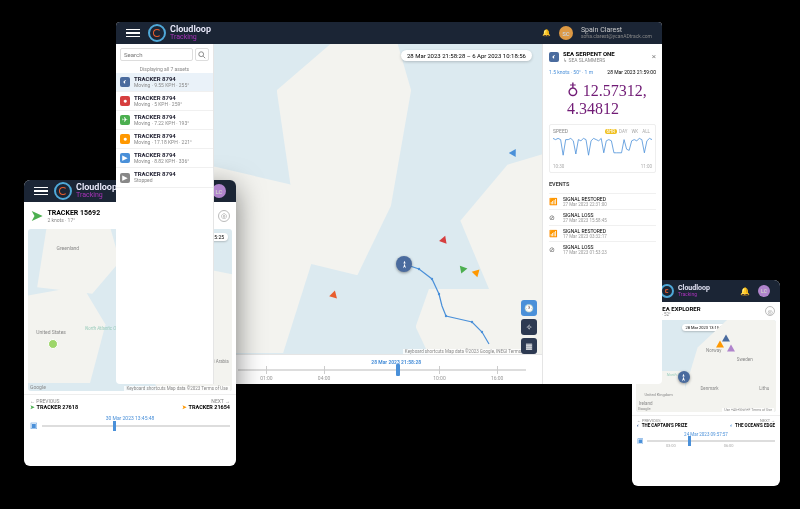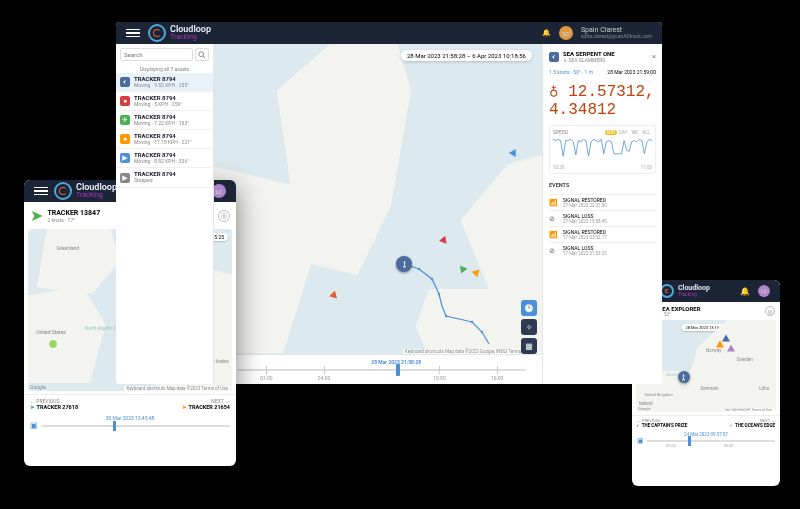--- a/index.html
+++ b/index.html
@@ -58,21 +58,21 @@
 .tline-lbl { position: absolute; top: 6px; font-size: 5px; color: #999; transform: translateX(-50%); }
 .now { position: absolute; top: -5px; height: 12px; width: 4px; background: #4a90d9; border-radius: 1px; }
 
 
 .dpanel { position: absolute; right: 0; top: 0; width: 120px; height: 100%; background: #fff; border-left: 1px solid #e5e5e5; padding: 6px; display: flex; flex-direction: column; gap: 6px; z-index: 3; }
 .dp-hdr { display: flex; gap: 4px; align-items: center; }
 .dp-title { font-size: 6px; font-weight: 700; }
 .dp-sub { font-size: 5px; color: #888; }
 .dp-close { margin-left: auto; font-size: 8px; color: #888; cursor: pointer; }
 .dp-meta { display: flex; justify-content: space-between; font-size: 5px; }
-.dp-coords { color: #c2410c; font-family: Liberation Mono, monospace; }
+.dp-coords { color: #701a75; font-family: Liberation Serif, serif; margin-left: 18px; }
 .dp-chart { border: 1px solid #eee; border-radius: 2px; padding: 3px; }
 .dp-chart-title { font-size: 5px; color: #888; margin-bottom: 2px; display: flex; justify-content: space-between; }
 .sparkline { width: 100%; height: 24px; }
 .ev { display: flex; gap: 4px; align-items: center; padding: 2px 0; border-top: 1px solid #f0f0f0; }
 .ev-ico { font-size: 7px; color: #666; width: 10px; }
 .ev-txt { font-size: 5px; }
 .ev-time { color: #999; font-size: 4.5px; }
 .dp-sec-title { font-size: 5.5px; font-weight: 700; color: #444; margin-top: 2px; }
 
 
@@ -320,21 +320,21 @@
         </div>
     </div>
     <div class="hdr-right">
       <span>🔔</span>
       <div class="avatar" style="background:#b084cc">LC</div>
     </div>
   </div>
   <div class="mob-title-row">
     <span style="color:#4caf50">➤</span>
     <div style="display:flex;flex-direction:column">
-      <span class="mob-asset-name">TRACKER 13847</span>
+      <span class="mob-asset-name">TRACKER 15692</span>
       <span class="mob-asset-sub">2 knots · 17°</span>
     </div>
     <div class="tgt-ico">◎</div>
   </div>
   <div class="mob-map">
     <div class="mob-date-pill">28 Mar 2023 13:15:25 – 30 Mar 2023 13:15:25</div>
     <div class="land" style="left:0;top:0;width:45%;height:40%;clip-path:polygon(20% 0,90% 0,100% 50%,70% 100%,10% 90%)"></div>
     <div class="land" style="left:0;top:35%;width:38%;height:60%;clip-path:polygon(0 10%,70% 0,100% 40%,80% 100%,0 100%)"></div>
     <div class="land" style="left:48%;top:20%;width:52%;height:80%;clip-path:polygon(0 30%,40% 0,100% 10%,100% 100%,30% 100%)"></div>
     <span style="position:absolute;left:14%;top:10%;font-size:5px;color:#888">Greenland</span>

